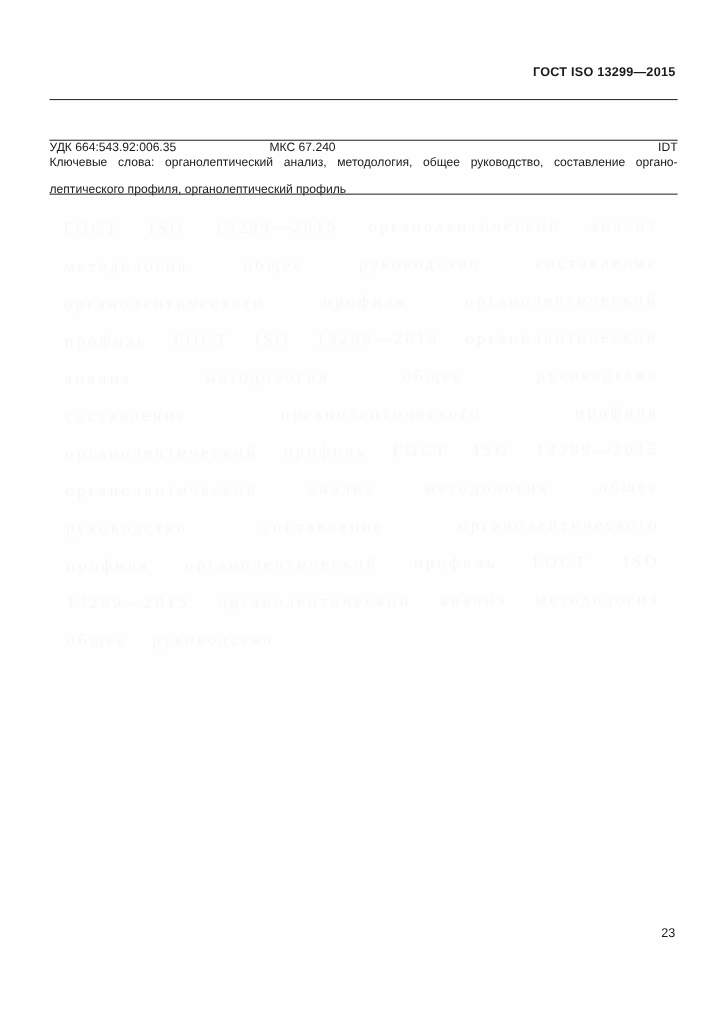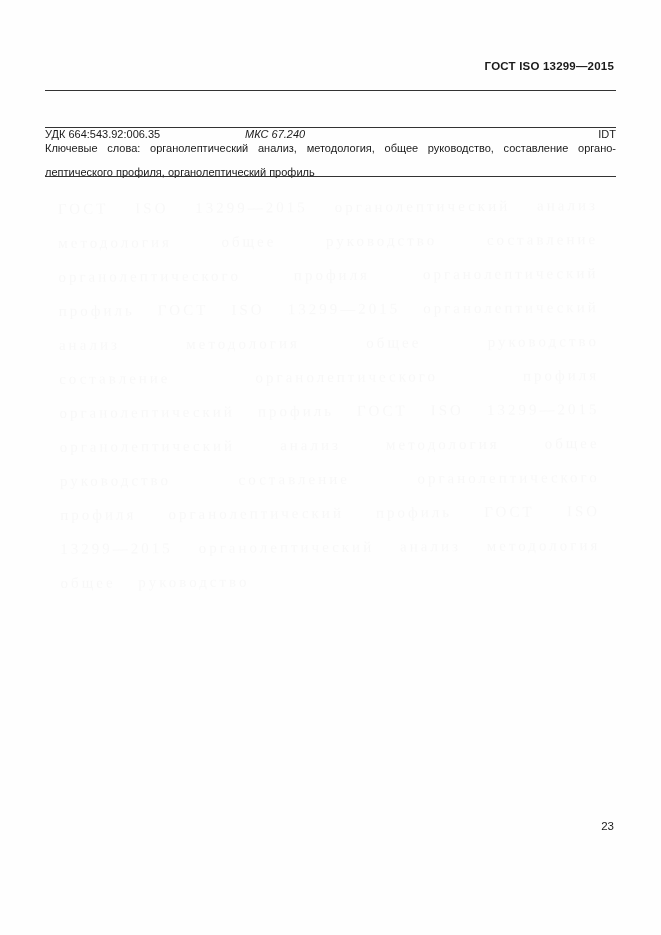--- a/index.html
+++ b/index.html
@@ -76,41 +76,40 @@
     position: absolute;
     left: 0;
     top: 0;
     white-space: nowrap;
   }
   .meta-mks {
     position: absolute;
     left: 200px;
     top: 0;
     white-space: nowrap;
-    font-style: italic;
   }
   .meta-idt {
     position: absolute;
     right: 0;
     top: 0;
     white-space: nowrap;
   }
   .keywords {
     position: absolute;
     left: 45px;
     top: 136px;
     width: 571px;
     font-size: 11px;
     line-height: 24px;
     text-align: justify;
   }
   .page-number {
     position: absolute;
     right: 47px;
-    top: 820px;
+    top: 843px;
     font-size: 11.5px;
   }
 </style>
 </head>
 <body>
 
 <div class="page">
 
   <div class="watermark">ГОСТ ISO 13299—2015 органолептический анализ методология общее руководство составление органолептического профиля органолептический профиль ГОСТ ISO 13299—2015 органолептический анализ методология общее руководство составление органолептического профиля органолептический профиль ГОСТ ISO 13299—2015 органолептический анализ методология общее руководство составление органолептического профиля органолептический профиль ГОСТ ISO 13299—2015 органолептический анализ методология общее руководство</div>
 

